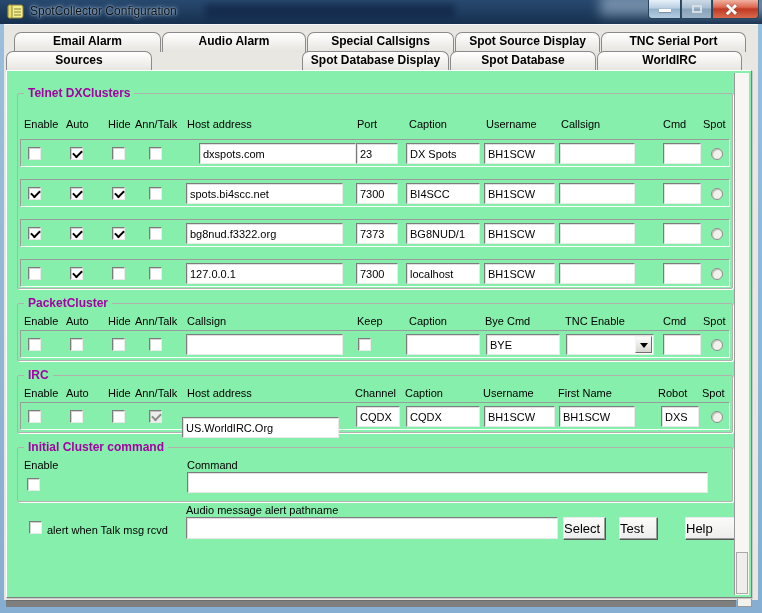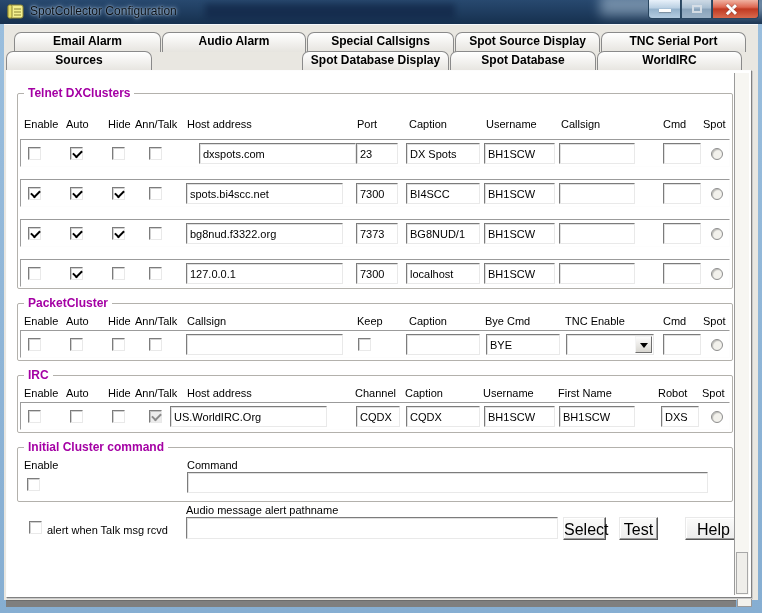--- a/index.html
+++ b/index.html
@@ -46,21 +46,21 @@
   
   .tab { position:absolute; border:1px solid #8a8a8a; border-bottom:none;
     border-radius:7px 7px 0 0; text-align:center; font-weight:bold; font-size:12px;
     background:linear-gradient(#ffffff,#e6e4df); padding-top:1px; height:21px; }
   .tab.back  { top:32px; z-index:1; height:20px; }
   .tab.front { top:51px; z-index:2; height:20px; }
   .tab.selected { top:49px; height:23px; z-index:4; background:#f2f1ec; }
 
   
   .panel { position:absolute; left:6px; top:70px; width:746px; height:528px;
-    background:#ffffff; border:1px solid; border-color:#fdfdfd #808080 #808080 #fdfdfd;
+    background:#86efac; border:1px solid; border-color:#fdfdfd #808080 #808080 #fdfdfd;
     box-shadow:1px 1px 0 #c9c9c9; z-index:3; }
   .vscroll { position:absolute; right:2px; top:2px; width:15px; height:522px;
     background:#f7f6f2; border-left:1px solid #9a9a9a; }
   .vscroll .thumb { position:absolute; left:1px; bottom:1px; width:12px; height:42px;
     background:#efeeea; border:1px solid #a8a8a8; }
 
   
   fieldset.group { position:absolute; left:10px; width:716px;
     border:1px solid #b3b1ac; border-radius:2px; box-shadow:inset 0 0 0 0 #fff, 1px 1px 0 #ffffff; }
   fieldset.group legend { margin-left:6px; padding:0 4px; font-weight:bold; font-size:12px; color:#a400a4; }
@@ -99,21 +99,21 @@
     box-shadow:inset 1px 1px 0 rgba(0,0,0,.12); }
   .combo .drop { position:absolute; right:1px; top:1px; width:17px; height:17px;
     background:linear-gradient(#fdfdfd,#d8d6d0); border:1px solid; border-color:#f4f4f4 #6f6f6f #6f6f6f #f4f4f4; }
   .combo .drop::after { content:""; position:absolute; left:4px; top:6px;
     border-left:4px solid transparent; border-right:4px solid transparent; border-top:5px solid #000; }
 
   
   .btn { position:absolute; height:23px; background:linear-gradient(#fbfbfa,#ececec);
     border:1px solid; border-color:#e9e9e9 #565656 #565656 #e9e9e9;
     box-shadow:-1px -1px 0 #9b9b9b inset, 1px 1px 0 #ffffff inset;
-    font-family:"Liberation Sans",sans-serif; font-size:16px; text-align:center; padding-top:3px; cursor:default; }
+    font-family:"Liberation Sans",sans-serif; font-size:13px; text-align:left; padding-top:3px; cursor:default; }
 
   .lbl { position:absolute; font-size:11px; white-space:nowrap; }
 
   
   .c1 { left:7px; }  .c2 { left:49px; } .c3 { left:91px; } .c4 { left:128px; }
 </style>
 </head>
 <body>
 
 <div class="window">
@@ -279,21 +279,21 @@
       <span class="hdr" style="left:465px;top:5px">Username</span>
       <span class="hdr" style="left:540px;top:5px">First Name</span>
       <span class="hdr" style="left:640px;top:5px">Robot</span>
       <span class="hdr" style="left:684px;top:5px">Spot</span>
 
       <div class="rowbox" style="top:20px">
         <span class="cb c1" data-state="off"></span>
         <span class="cb c2" data-state="off"></span>
         <span class="cb c3" data-state="off"></span>
         <span class="cb c4" data-state="on-disabled"></span>
-        <input class="txt" style="left: 149px; width: 157px;" value="US.WorldIRC.Org">
+        <input class="txt" style="left: 161px; width: 157px; margin-top: 11px;" value="US.WorldIRC.Org">
         <input class="txt" style="left: 335px; width: 44px;" value="CQDX">
         <input class="txt" style="left: 385px; width: 74px;" value="CQDX">
         <input class="txt" style="left: 463px; width: 71px;" value="BH1SCW">
         <input class="txt" style="left: 538px; width: 76px;" value="BH1SCW">
         <input class="txt" style="left: 640px; width: 38px;" value="DXS">
         <span class="radio" style="left:690px"></span>
       </div>
     </fieldset>
 
     <fieldset class="group g-initial">

